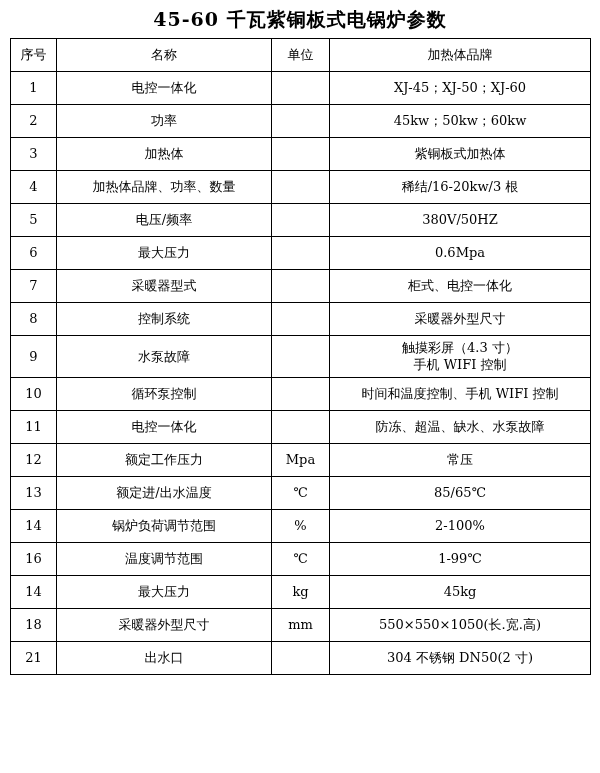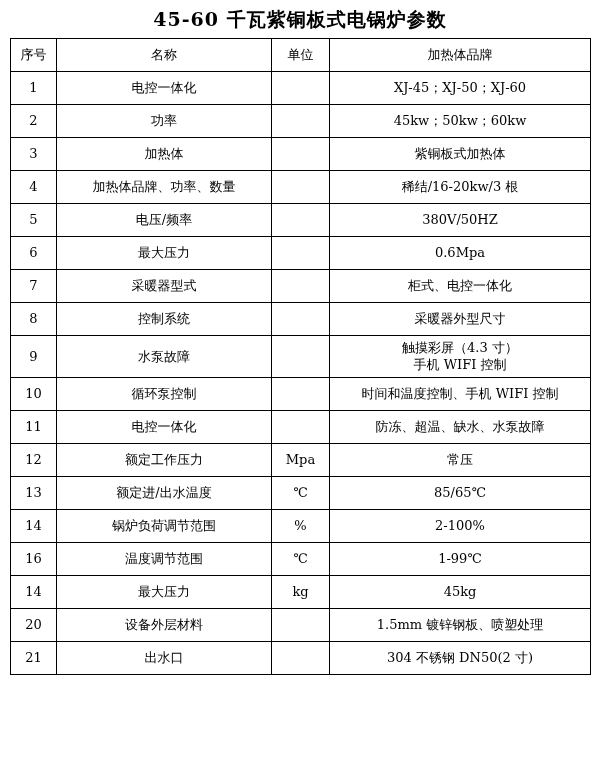--- a/index.html
+++ b/index.html
@@ -176,24 +176,24 @@
           <td>℃</td>
           <td>1-99℃</td>
         </tr>
         <tr>
           <td>14</td>
           <td>最大压力</td>
           <td>kg</td>
           <td>45kg</td>
         </tr>
         <tr>
-          <td>20</td>
-          <td>设备外层材料</td>
-          <td></td>
-          <td>1.5mm 镀锌钢板、喷塑处理</td>
+          <td>18</td>
+          <td>采暖器外型尺寸</td>
+          <td>mm</td>
+          <td>550×550×1050(长.宽.高)</td>
         </tr>
         <tr>
           <td>21</td>
           <td>出水口</td>
           <td></td>
           <td>304 不锈钢 DN50(2 寸)</td>
         </tr>
       </tbody>
   </table>
 

